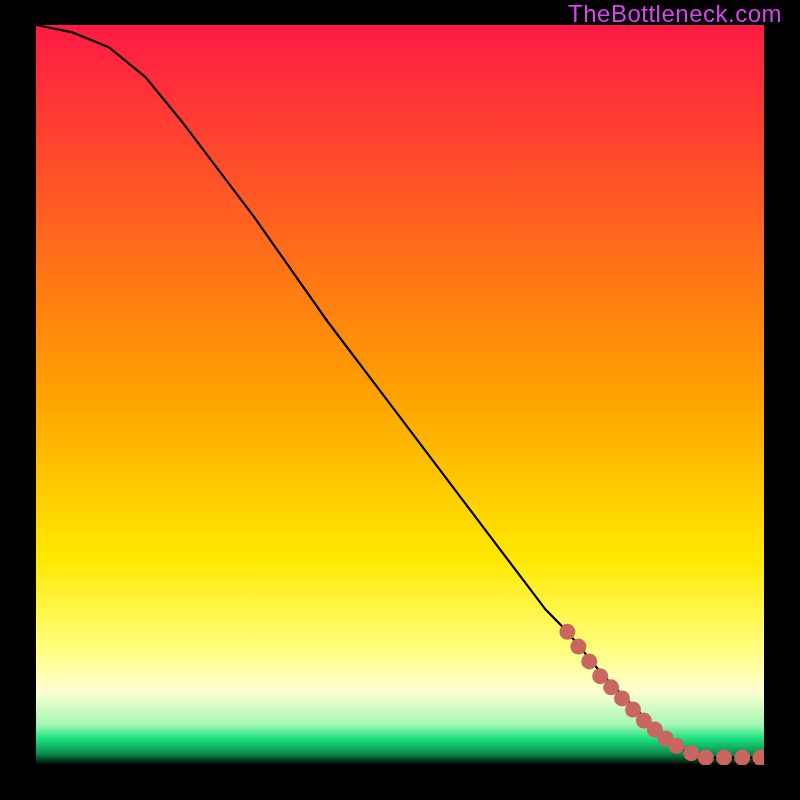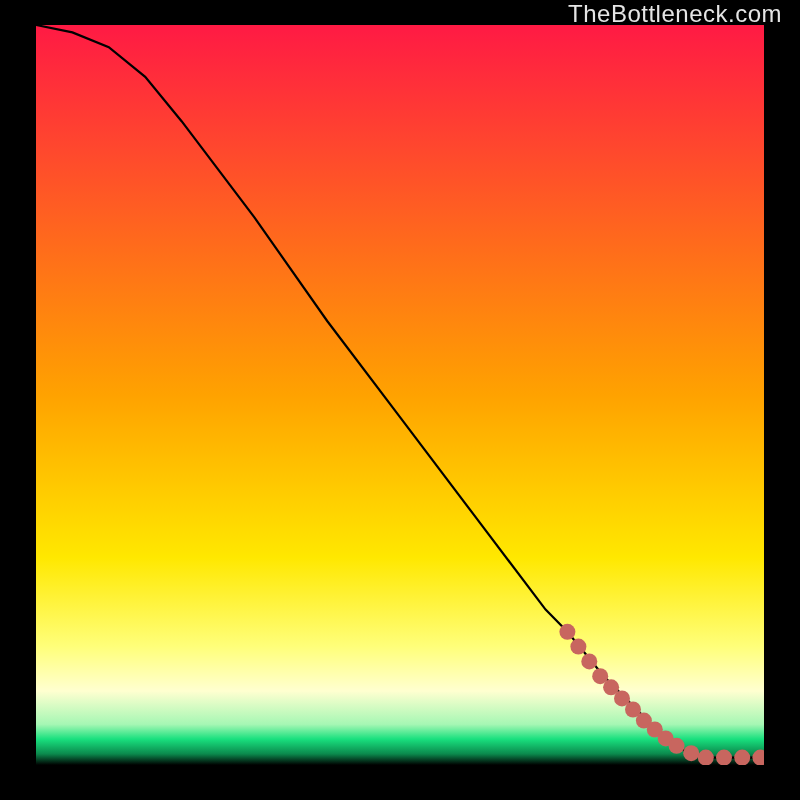--- a/index.html
+++ b/index.html
@@ -13,21 +13,21 @@
   }
   .frame {
     position: absolute;
     box-sizing: border-box;
   }
   .plot-area {
     position: absolute;
   }
   .watermark {
     position: absolute;
-    color: #e5e5e5;
+    color: #d946ef;
     font-size: 24px;
     font-weight: 400;
     letter-spacing: 0.5px;
   }
   svg {
     position: absolute;
     top: 0;
     left: 0;
   }
 </style>

